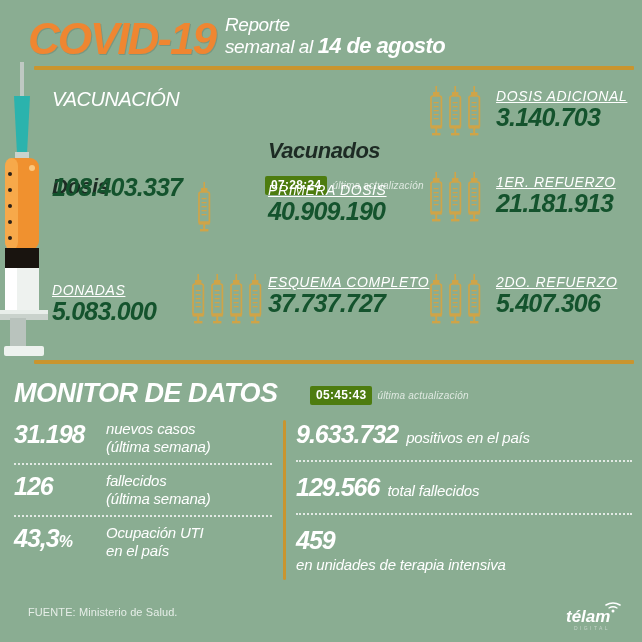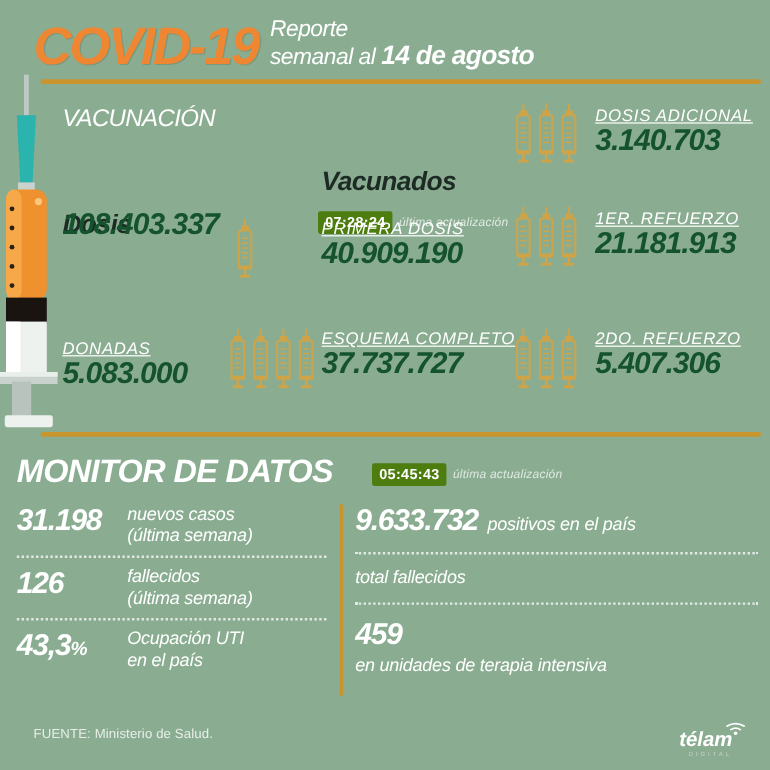--- a/index.html
+++ b/index.html
@@ -390,20 +390,21 @@
       </div>
     </div>
 
     <div class="mon-col mon-right">
       <div class="mon-row" style="align-items:baseline; gap:8px;">
         <div class="mon-num">9.633.732</div>
         <div class="mon-text">positivos en el país</div>
       </div>
       <div class="dotted" style="margin:11px 0;"></div>
       <div class="mon-row" style="align-items:baseline; gap:8px;">
+        <div class="mon-num">129.566</div>
         <div class="mon-text">total fallecidos</div>
       </div>
       <div class="dotted" style="margin:11px 0;"></div>
       <div>
         <div class="mon-num">459</div>
         <div class="mon-text" style="margin-top:2px;">en unidades de terapia intensiva</div>
       </div>
     </div>
   </div>
 

